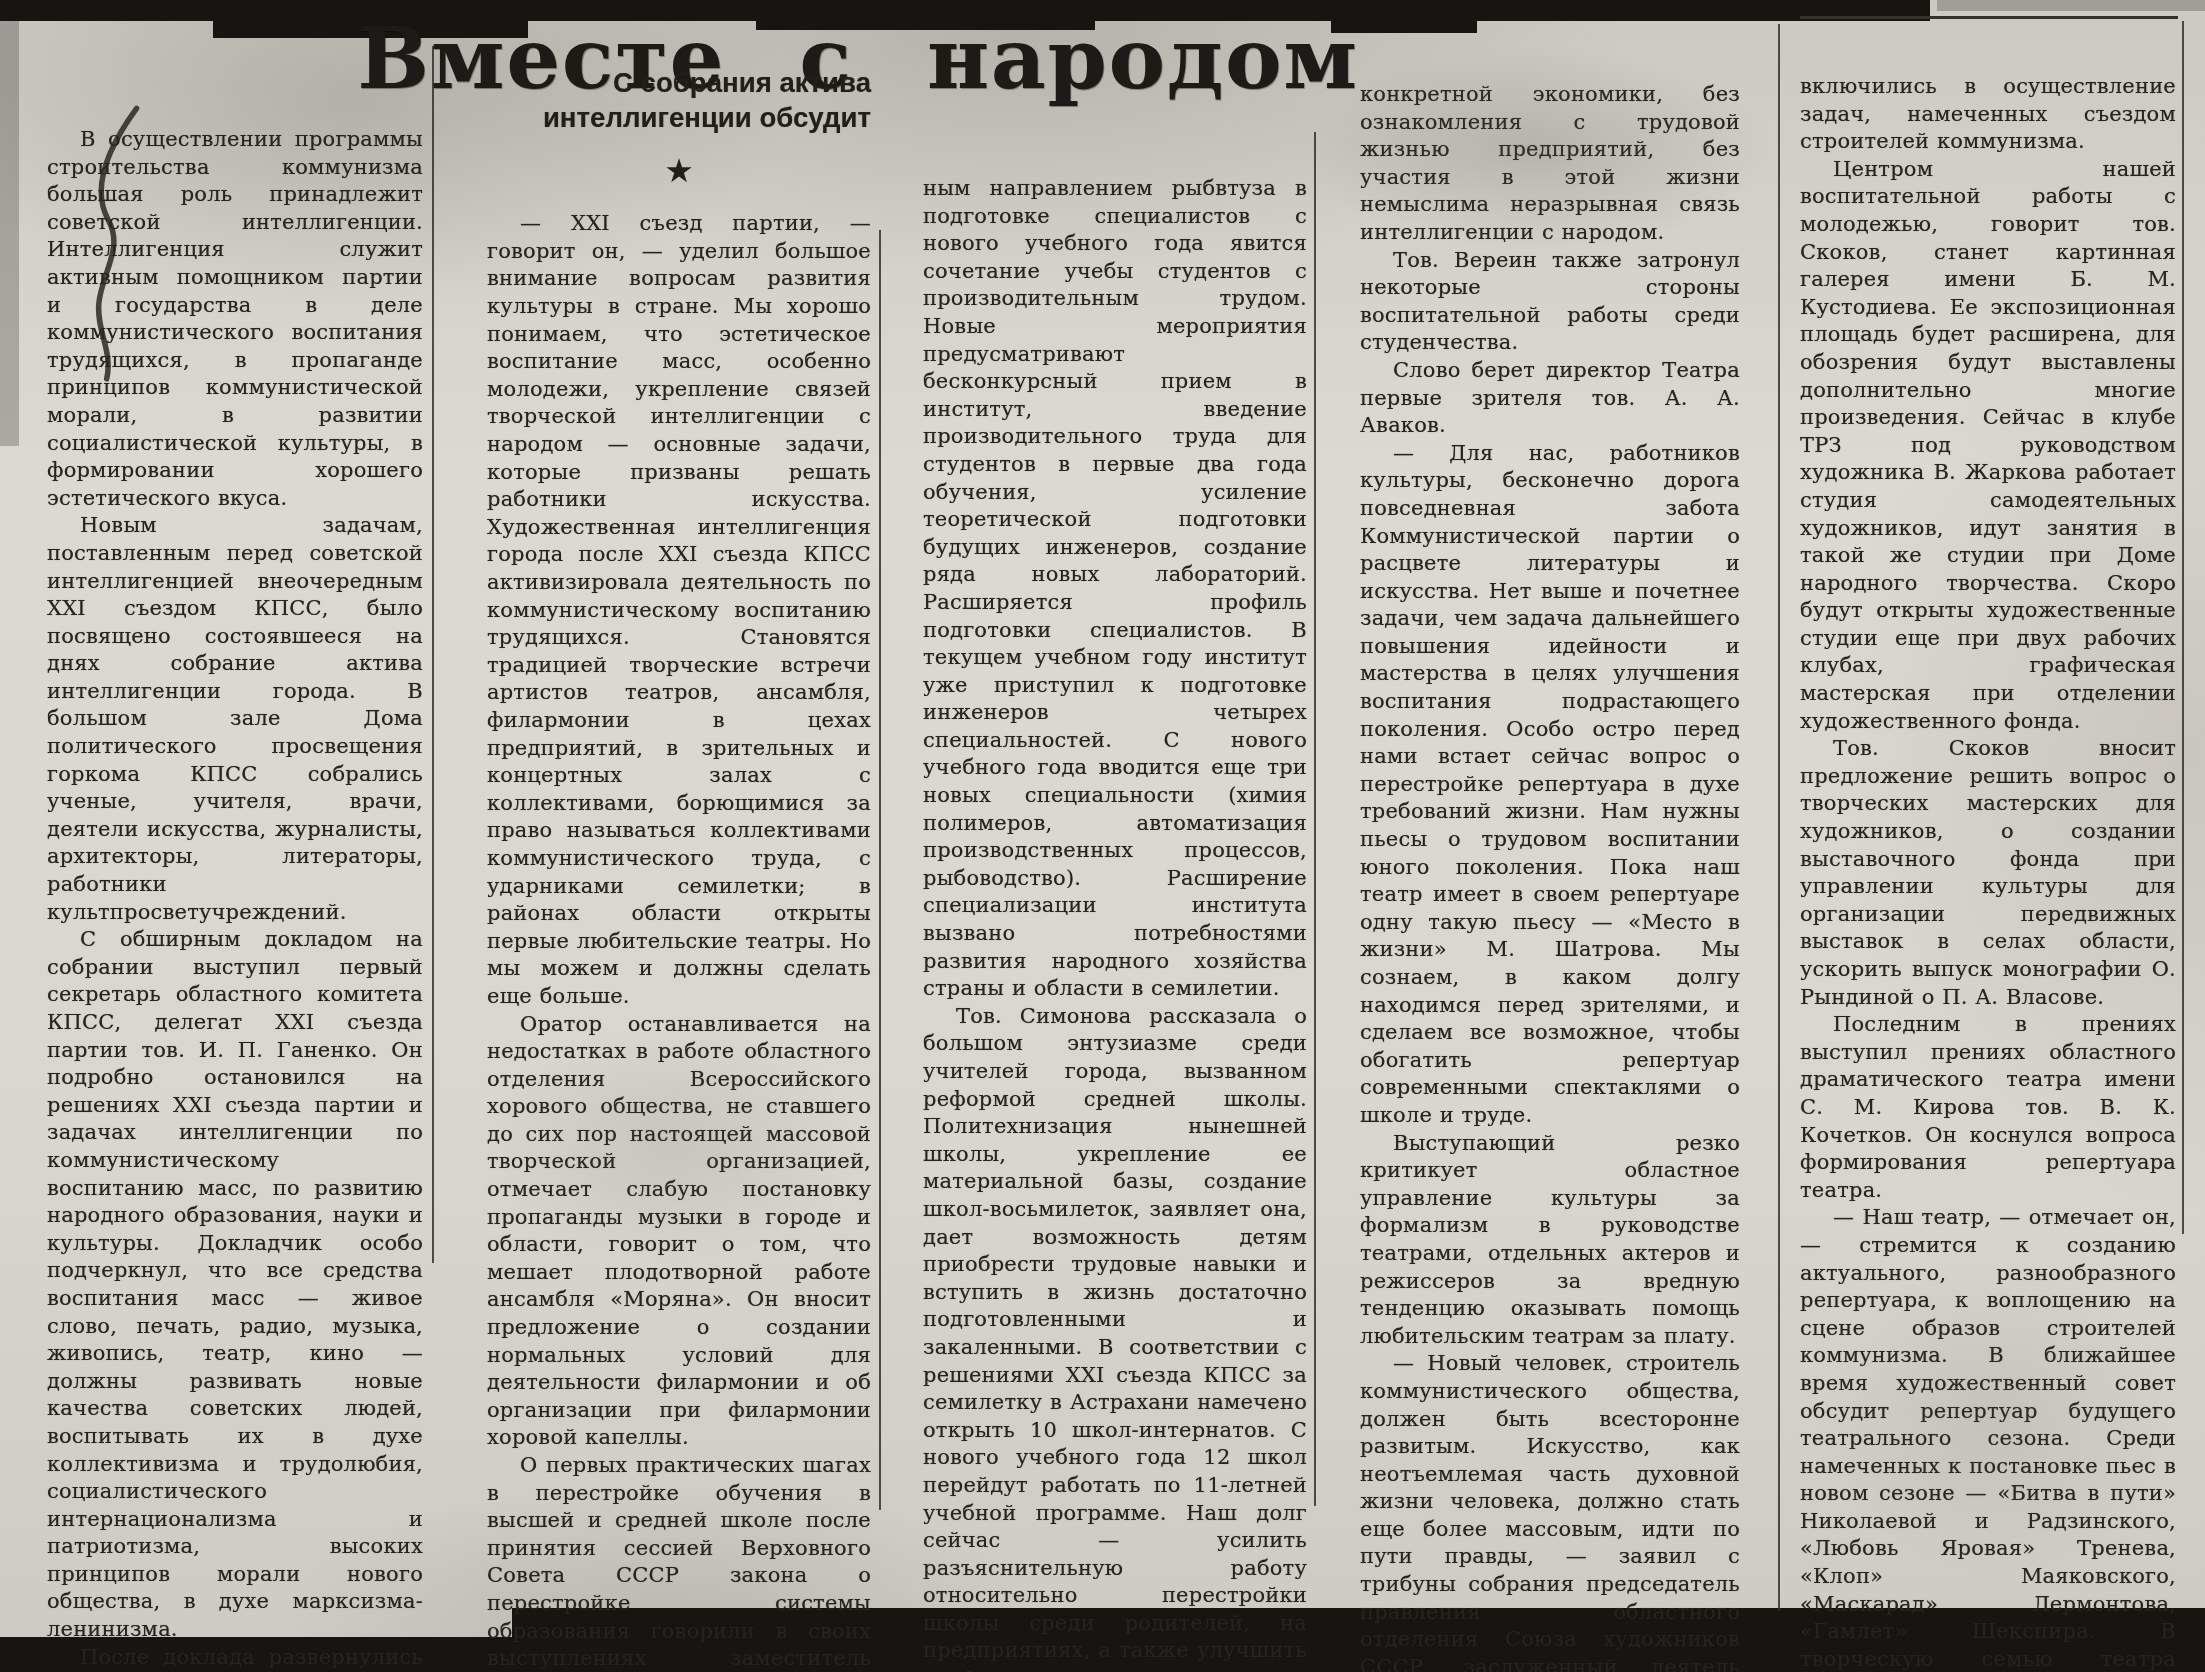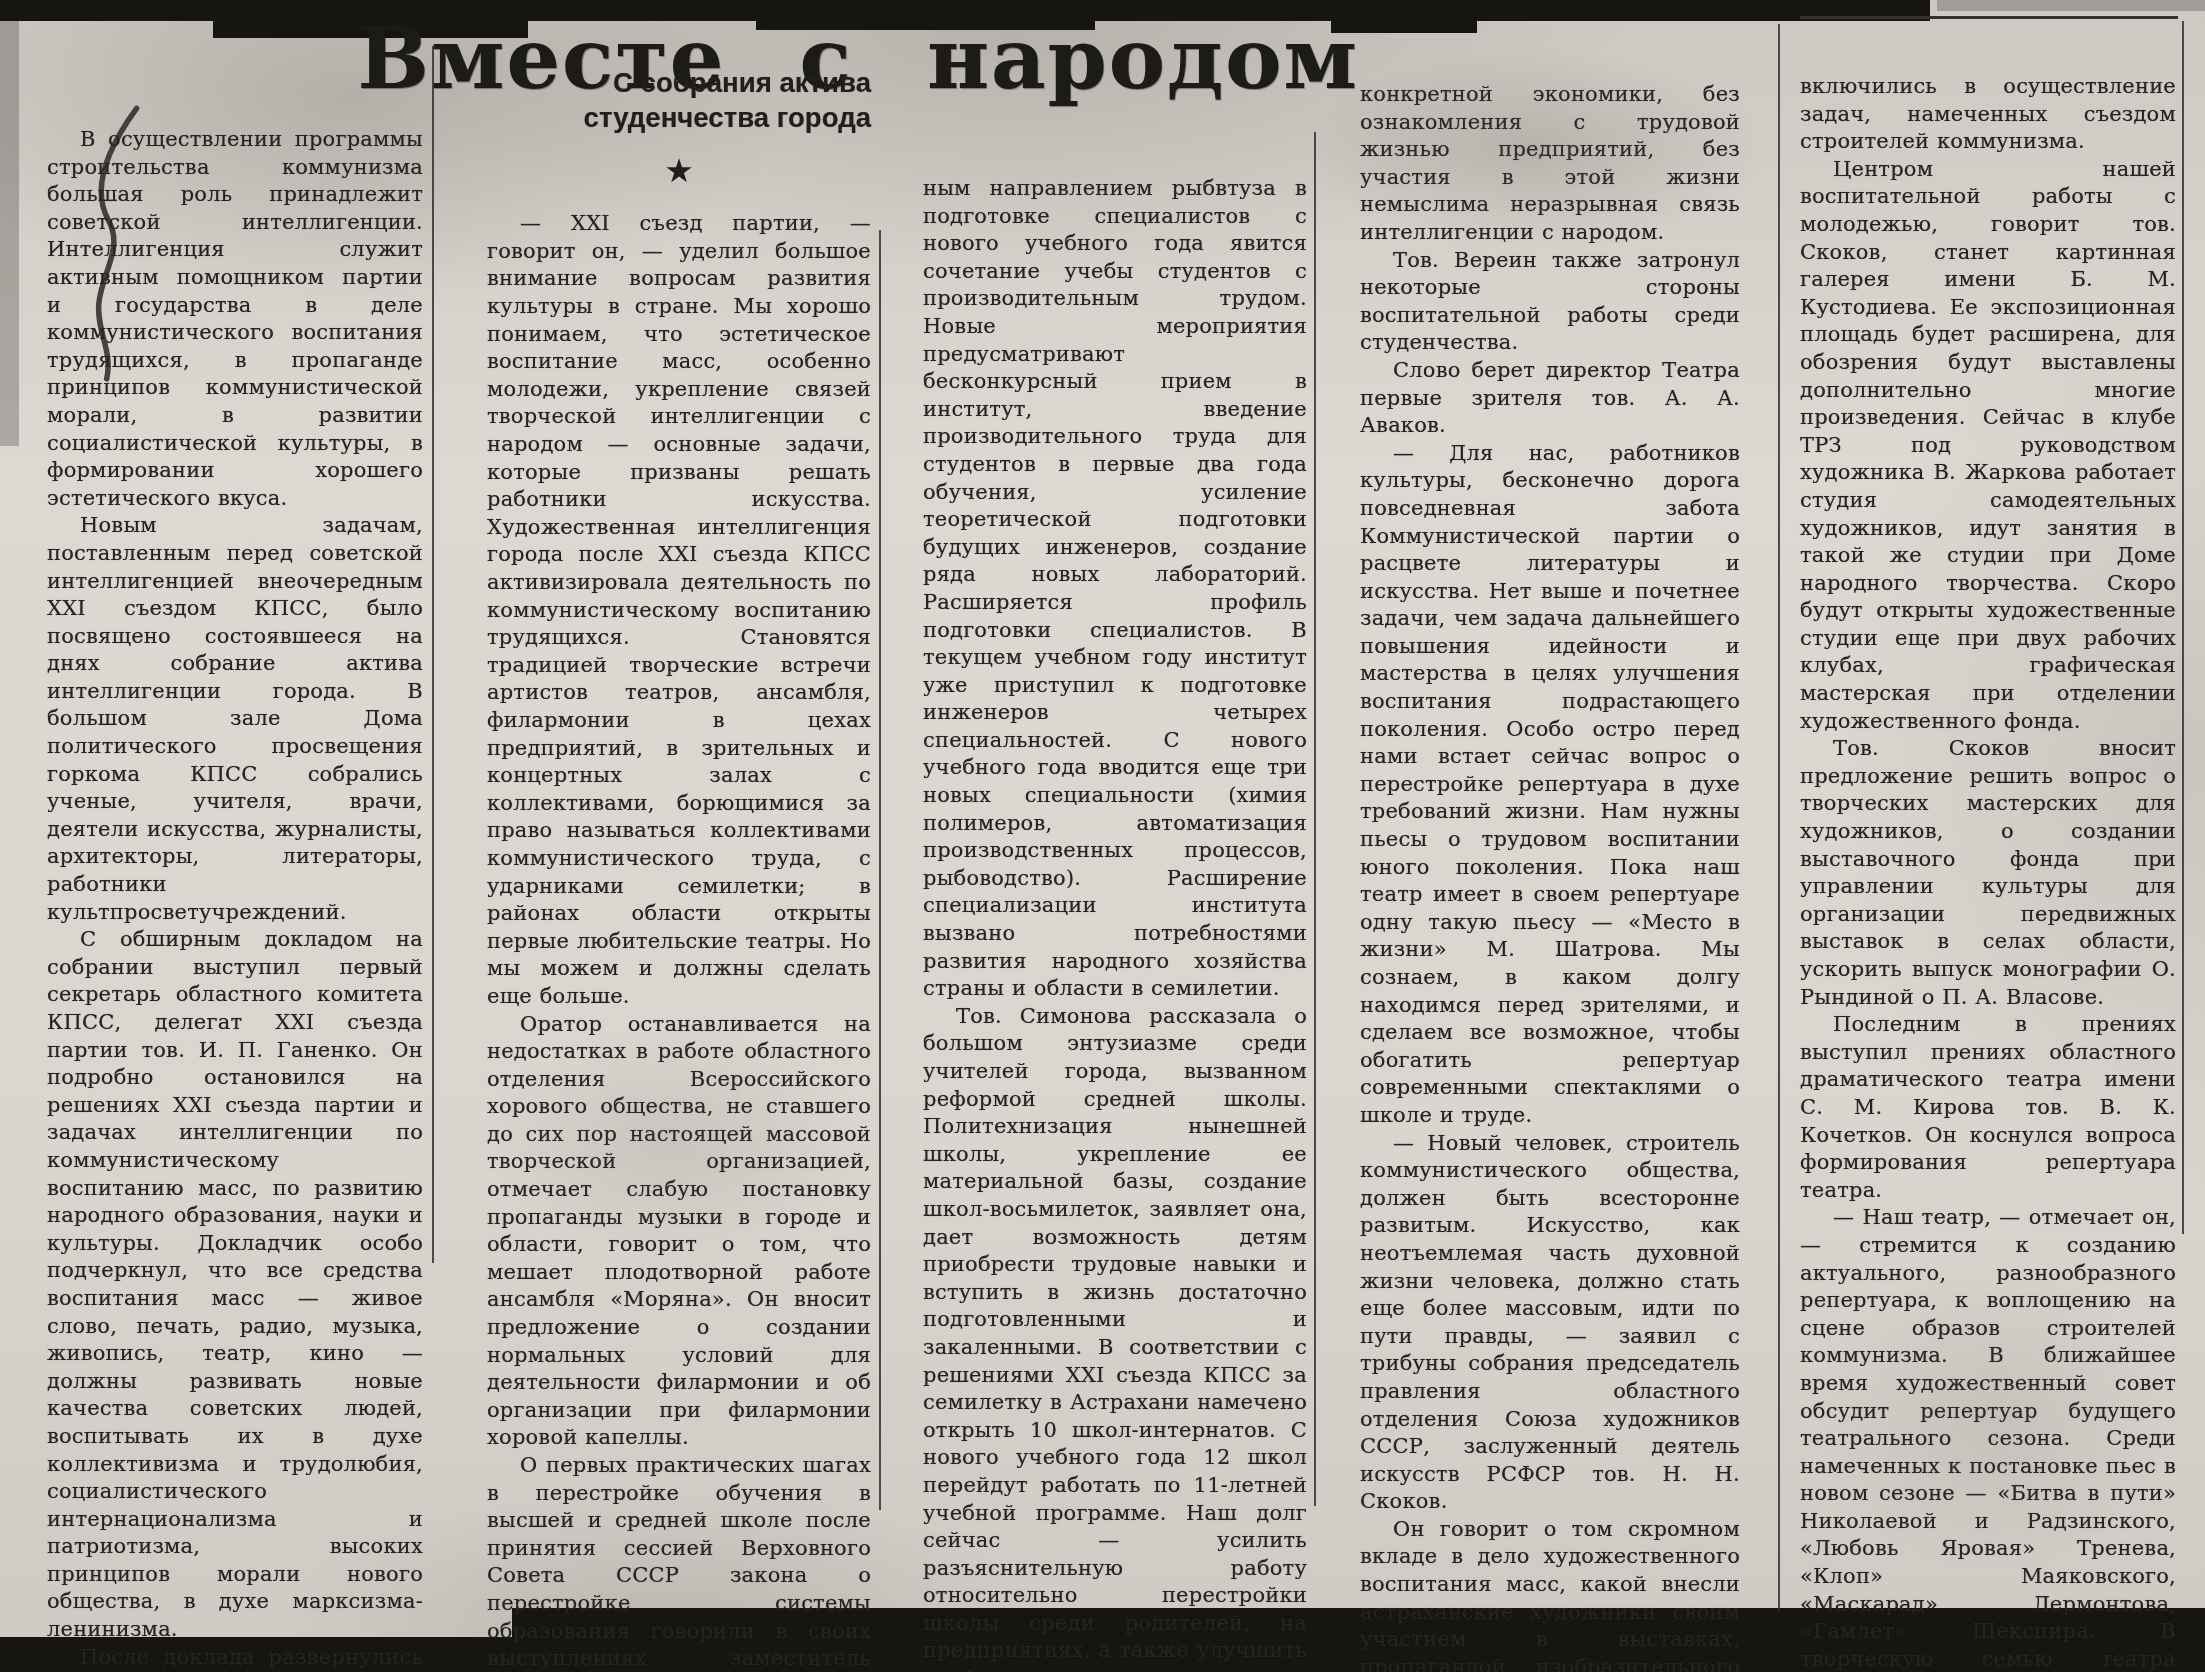--- a/index.html
+++ b/index.html
@@ -69,40 +69,41 @@
     <p class="p">В осуществлении программы строительства коммунизма большая роль принадлежит советской интеллигенции. Интеллигенция служит активным помощником партии и государства в деле коммунистического воспитания трудящихся, в пропаганде принципов коммунистической морали, в развитии социалистической культуры, в формировании хорошего эстетического вкуса.</p>
     <p class="p">Новым задачам, поставленным перед советской интеллигенцией внеочередным XXI съездом КПСС, было посвящено состоявшееся на днях собрание актива интеллигенции города. В большом зале Дома политического просвещения горкома КПСС собрались ученые, учителя, врачи, деятели искусства, журналисты, архитекторы, литераторы, работники культпросветучреждений.</p>
     <p class="p">С обширным докладом на собрании выступил первый секретарь областного комитета КПСС, делегат XXI съезда партии тов. И. П. Ганенко. Он подробно остановился на решениях XXI съезда партии и задачах интеллигенции по коммунистическому воспитанию масс, по развитию народного образования, науки и культуры. Докладчик особо подчеркнул, что все средства воспитания масс — живое слово, печать, радио, музыка, живопись, театр, кино — должны развивать новые качества советских людей, воспитывать их в духе коллективизма и трудолюбия, социалистического интернационализма и патриотизма, высоких принципов морали нового общества, в духе марксизма-ленинизма.</p>
     <p class="p">После доклада развернулись прения.</p>
 
   </div>
 
   <div class="col" style="left:487px;top:65px;width:384px;">
     <div class="subtitle">
       <span style="display:block;">С собрания актива</span>
-      <span style="display:block;">студенчества города</span>
+      <span style="display:block;">интеллигенции обсудит</span>
     </div>
     <div class="star">★</div>
     <p class="p">— XXI съезд партии, — говорит он, — уделил большое внимание вопросам развития культуры в стране. Мы хорошо понимаем, что эстетическое воспитание масс, особенно молодежи, укрепление связей творческой интеллигенции с народом — основные задачи, которые призваны решать работники искусства. Художественная интеллигенция города после XXI съезда КПСС активизировала деятельность по коммунистическому воспитанию трудящихся. Становятся традицией творческие встречи артистов театров, ансамбля, филармонии в цехах предприятий, в зрительных и концертных залах с коллективами, борющимися за право называться коллективами коммунистического труда, с ударниками семилетки; в районах области открыты первые любительские театры. Но мы можем и должны сделать еще больше.</p>
     <p class="p">Оратор останавливается на недостатках в работе областного отделения Всероссийского хорового общества, не ставшего до сих пор настоящей массовой творческой организацией, отмечает слабую постановку пропаганды музыки в городе и области, говорит о том, что мешает плодотворной работе ансамбля «Моряна». Он вносит предложение о создании нормальных условий для деятельности филармонии и об организации при филармонии хоровой капеллы.</p>
     <p class="p">О первых практических шагах в перестройке обучения в высшей и средней школе после принятия сессией Верховного Совета СССР закона о перестройке системы образования говорили в своих выступлениях заместитель директора по научной части Астраханского технического института рыбной промышленности и хозяйства, доцент тов. В. В. Баль и учительница средней школы № 51 тов. С. О. Симонова.</p>
 
   </div>
 
   <div class="col" style="left:923px;top:135px;width:384px;">
     <p class="p cont">ным направлением рыбвтуза в подготовке специалистов с нового учебного года явится сочетание учебы студентов с производительным трудом. Новые мероприятия предусматривают бесконкурсный прием в институт, введение производительного труда для студентов в первые два года обучения, усиление теоретической подготовки будущих инженеров, создание ряда новых лабораторий. Расширяется профиль подготовки специалистов. В текущем учебном году институт уже приступил к подготовке инженеров четырех специальностей. С нового учебного года вводится еще три новых специальности (химия полимеров, автоматизация производственных процессов, рыбоводство). Расширение специализации института вызвано потребностями развития народного хозяйства страны и области в семилетии.</p>
     <p class="p">Тов. Симонова рассказала о большом энтузиазме среди учителей города, вызванном реформой средней школы. Политехнизация нынешней школы, укрепление ее материальной базы, создание школ-восьмилеток, заявляет она, дает возможность детям приобрести трудовые навыки и вступить в жизнь достаточно подготовленными и закаленными. В соответствии с решениями XXI съезда КПСС за семилетку в Астрахани намечено открыть 10 школ-интернатов. С нового учебного года 12 школ перейдут работать по 11-летней учебной программе. Наш долг сейчас — усилить разъяснительную работу относительно перестройки школы среди родителей, на предприятиях, а также улучшить идейное и эстетическое воспитание школьников.</p>
 
   </div>
 
   <div class="col" style="left:1360px;top:41px;width:380px;">
     <p class="p cont">конкретной экономики, без ознакомления с трудовой жизнью предприятий, без участия в этой жизни немыслима неразрывная связь интеллигенции с народом.</p>
     <p class="p">Тов. Вереин также затронул некоторые стороны воспитательной работы среди студенчества.</p>
     <p class="p">Слово берет директор Театра первые зрителя тов. А. А. Аваков.</p>
     <p class="p">— Для нас, работников культуры, бесконечно дорога повседневная забота Коммунистической партии о расцвете литературы и искусства. Нет выше и почетнее задачи, чем задача дальнейшего повышения идейности и мастерства в целях улучшения воспитания подрастающего поколения. Особо остро перед нами встает сейчас вопрос о перестройке репертуара в духе требований жизни. Нам нужны пьесы о трудовом воспитании юного поколения. Пока наш театр имеет в своем репертуаре одну такую пьесу — «Место в жизни» М. Шатрова. Мы сознаем, в каком долгу находимся перед зрителями, и сделаем все возможное, чтобы обогатить репертуар современными спектаклями о школе и труде.</p>
+    <p class="p">Выступающий резко критикует областное управление культуры за формализм в руководстве театрами, отдельных актеров и режиссеров за вредную тенденцию оказывать помощь любительским театрам за плату.</p>
     <p class="p">— Новый человек, строитель коммунистического общества, должен быть всесторонне развитым. Искусство, как неотъемлемая часть духовной жизни человека, должно стать еще более массовым, идти по пути правды, — заявил с трибуны собрания председатель правления областного отделения Союза художников СССР, заслуженный деятель искусств РСФСР тов. Н. Н. Скоков.</p>
     <p class="p">Он говорит о том скромном вкладе в дело художественного воспитания масс, какой внесли астраханские художники своим участием в выставках, пропагандой изобразительного искусства, встречами со зрителями, с членами бригад коммунистического труда. Сейчас художники Астрахани</p>
   </div>
 
   <div class="col" style="left:1800px;top:33px;width:376px;">
     <p class="p cont">включились в осуществление задач, намеченных съездом строителей коммунизма.</p>
     <p class="p">Центром нашей воспитательной работы с молодежью, говорит тов. Скоков, станет картинная галерея имени Б. М. Кустодиева. Ее экспозиционная площадь будет расширена, для обозрения будут выставлены дополнительно многие произведения. Сейчас в клубе ТРЗ под руководством художника В. Жаркова работает студия самодеятельных художников, идут занятия в такой же студии при Доме народного творчества. Скоро будут открыты художественные студии еще при двух рабочих клубах, графическая мастерская при отделении художественного фонда.</p>
     <p class="p">Тов. Скоков вносит предложение решить вопрос о творческих мастерских для художников, о создании выставочного фонда при управлении культуры для организации передвижных выставок в селах области, ускорить выпуск монографии О. Рындиной о П. А. Власове.</p>
     <p class="p">Последним в прениях выступил прениях областного драматического театра имени С. М. Кирова тов. В. К. Кочетков. Он коснулся вопроса формирования репертуара театра.</p>
     <p class="p">— Наш театр, — отмечает он, — стремится к созданию актуального, разнообразного репертуара, к воплощению на сцене образов строителей коммунизма. В ближайшее время художественный совет обсудит репертуар будущего театрального сезона. Среди намеченных к постановке пьес в новом сезоне — «Битва в пути» Николаевой и Радзинского, «Любовь Яровая» Тренева, «Клоп» Маяковского, «Маскарад» Лермонтова, «Гамлет» Шекспира. В творческую семью театра вольются молодые актерские силы. В июне начнет работу филиал драмтеатра, к формированию которого уже приступлено, этот филиал будет постоянно обслуживать сельских зрителей области.</p>

